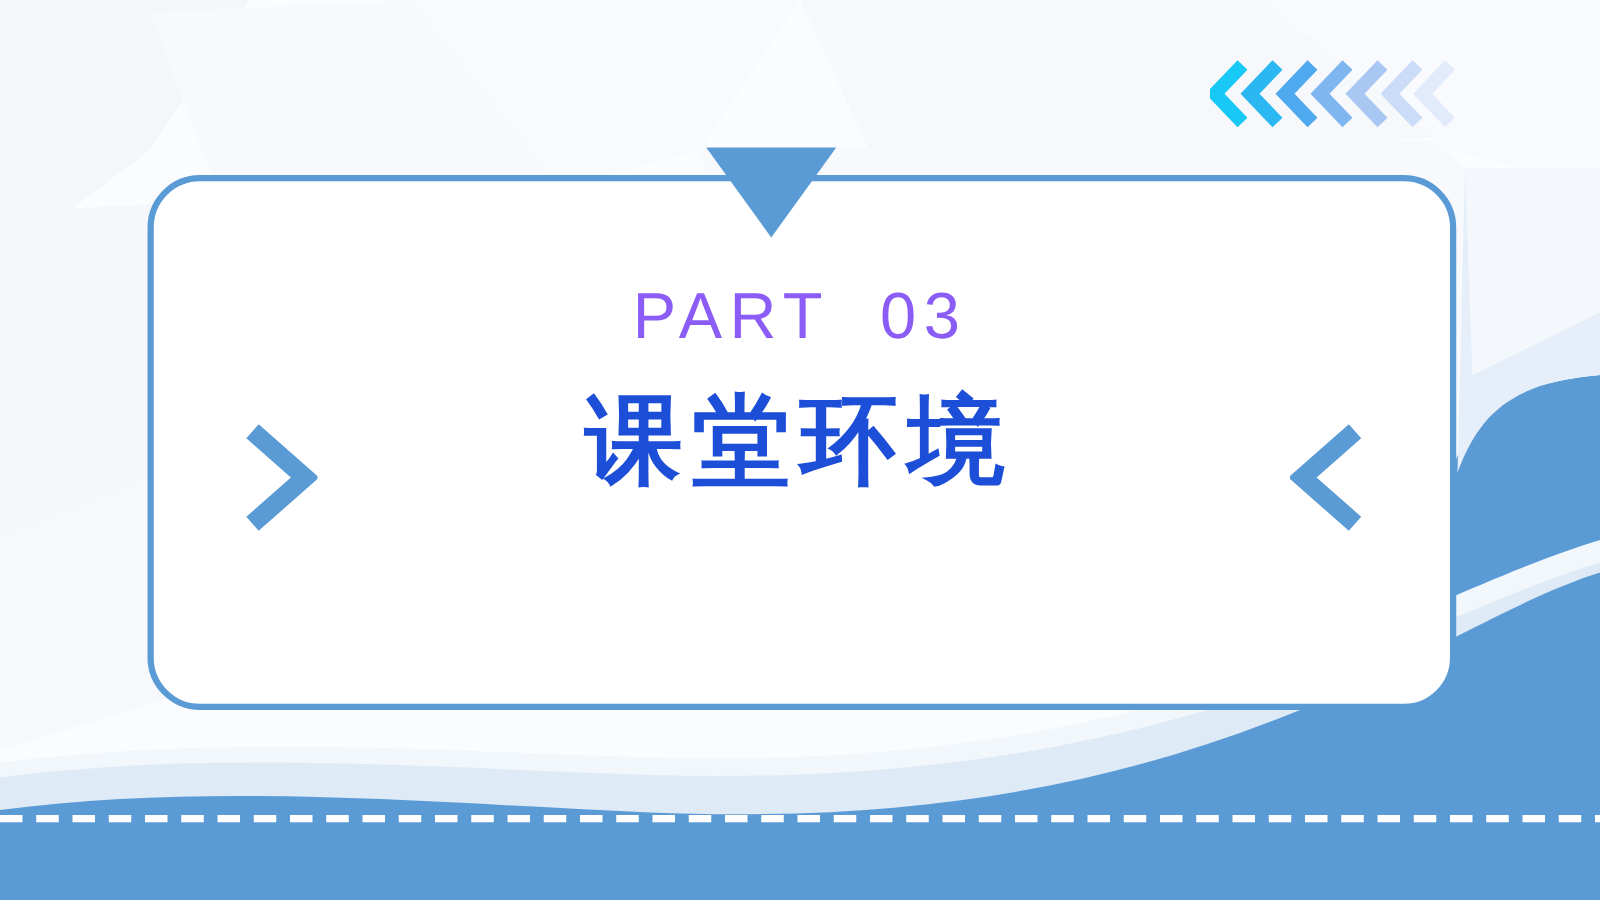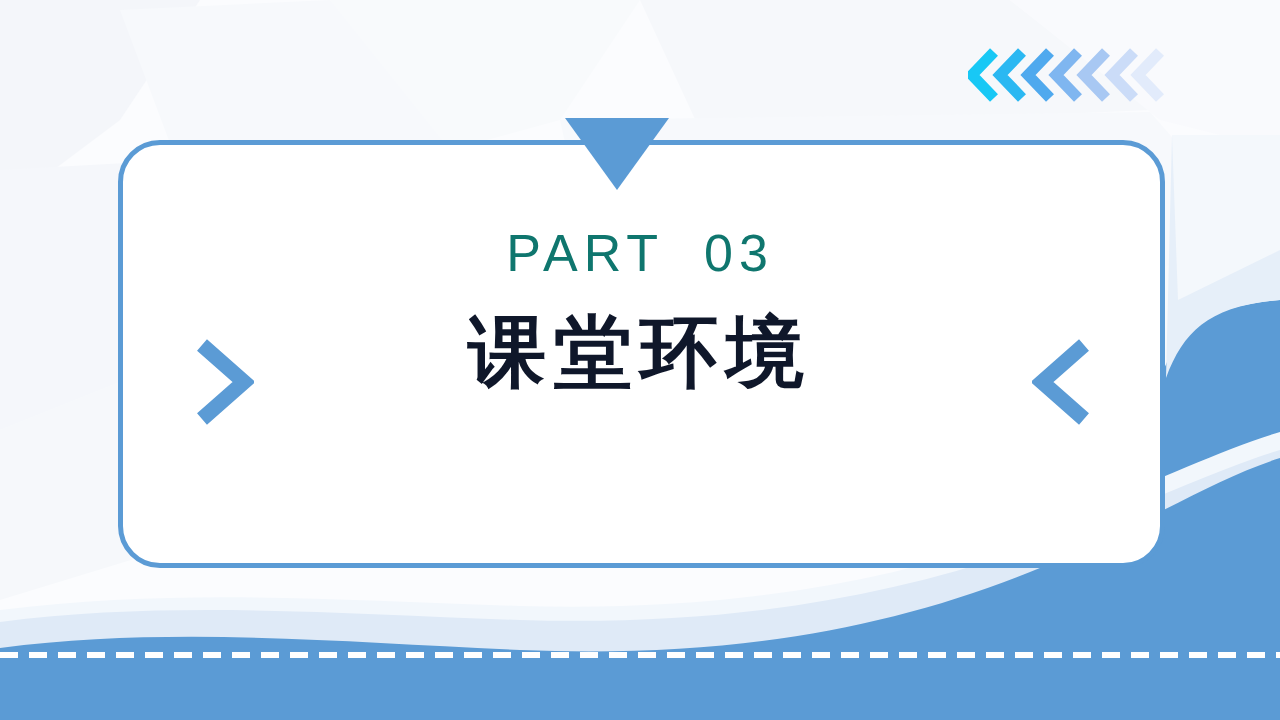--- a/index.html
+++ b/index.html
@@ -79,30 +79,30 @@
     left: 0;
     top: 222px;
     width: 1280px;
     text-align: center;
   }
   #part-label {
     font-size: 52px;
     line-height: 62px;
     font-weight: 400;
     letter-spacing: 6px;
-    color: #0f766e;
+    color: #8b5cf6;
     white-space: pre;
   }
   #section-title {
     margin-top: 22px;
     font-size: 78px;
     line-height: 92px;
     font-weight: 700;
     letter-spacing: 8px;
-    color: #0f172a;
+    color: #1d4ed8;
     white-space: pre;
   }
 
   
   #dashed-line {
     position: absolute;
     left: 0;
     top: 652px;
     width: 1280px;
     height: 6px;

